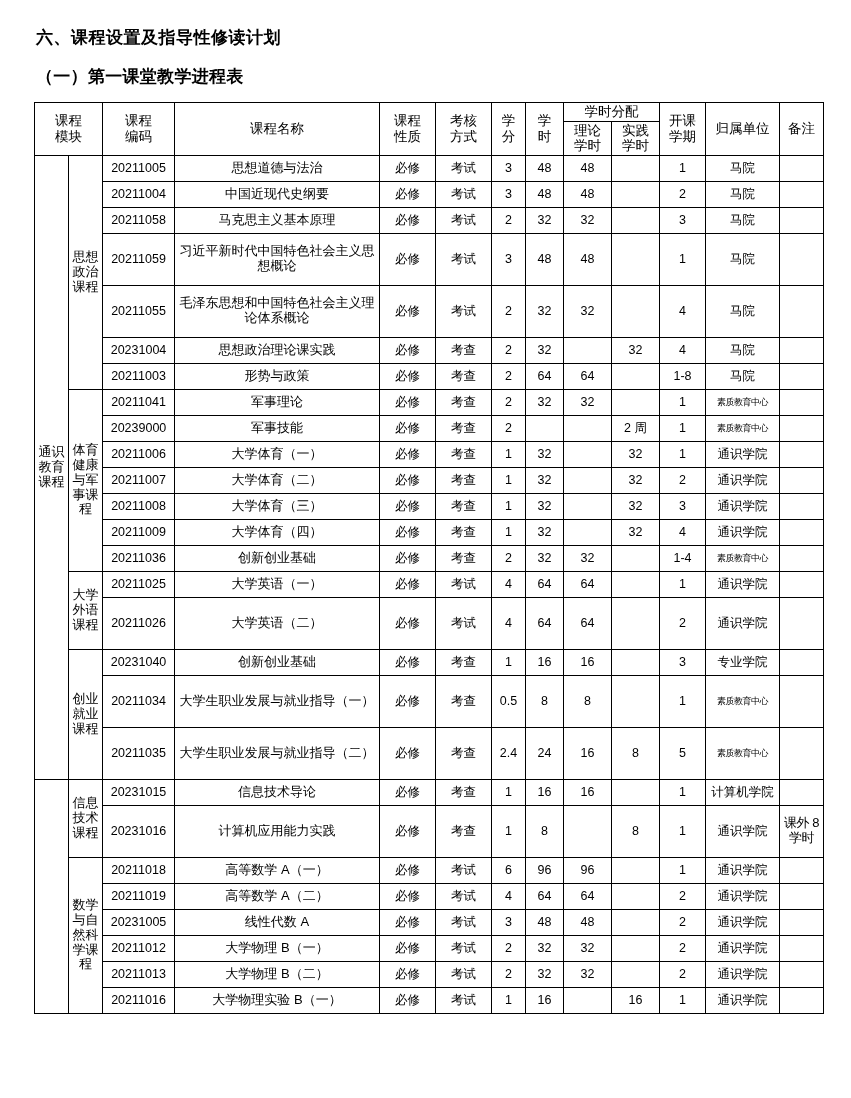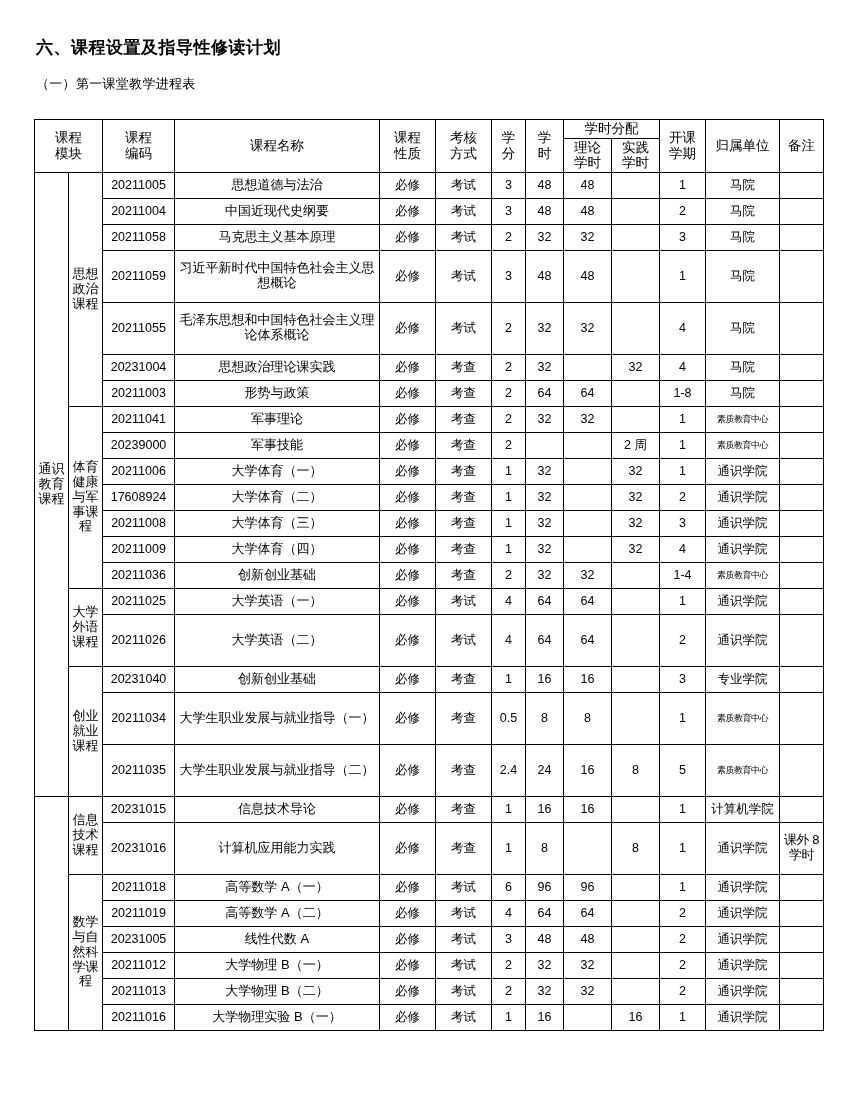--- a/index.html
+++ b/index.html
@@ -9,35 +9,35 @@
   }
   body {
     width: 851px;
     min-height: 1098px;
     font-family: "Liberation Serif", "DejaVu Serif", serif;
     color: #000000;
   }
   .page {
     width: 851px;
     box-sizing: border-box;
-    padding: 28px 28px 0 34px;
+    padding: 18px 28px 0 34px;
   }
   .heading-1 {
     font-family: "Liberation Sans", sans-serif;
     font-weight: bold;
     font-size: 17px;
     letter-spacing: 0.5px;
     margin: 8px 0 16px 2px;
   }
   .heading-2 {
     font-family: "Liberation Sans", sans-serif;
-    font-weight: normal;
-    font-size: 13px;
+    font-weight: bold;
+    font-size: 17px;
     letter-spacing: 0.3px;
-    margin: 0 0 26px 2px;
+    margin: 0 0 14px 2px;
   }
   table.plan {
     border-collapse: collapse;
     table-layout: fixed;
     width: 784px;
     font-size: 12.5px;
   }
   table.plan td, table.plan th {
     border: 1px solid #000000;
     padding: 1px 2px;
@@ -316,21 +316,21 @@
           <td class="ctr">考查</td>
           <td class="ctr">1</td>
           <td class="ctr">32</td>
           <td class="ctr"></td>
           <td class="ctr">32</td>
           <td class="ctr">1</td>
           <td class="unit-cell">通识学院</td>
           <td class="remark-cell"></td>
         </tr>
         <tr style="height: 26px;">
-          <td class="code-cell">17608924</td>
+          <td class="code-cell">20211007</td>
           <td class="name-cell">大学体育（二）</td>
           <td class="ctr">必修</td>
           <td class="ctr">考查</td>
           <td class="ctr">1</td>
           <td class="ctr">32</td>
           <td class="ctr"></td>
           <td class="ctr">32</td>
           <td class="ctr">2</td>
           <td class="unit-cell">通识学院</td>
           <td class="remark-cell"></td>

